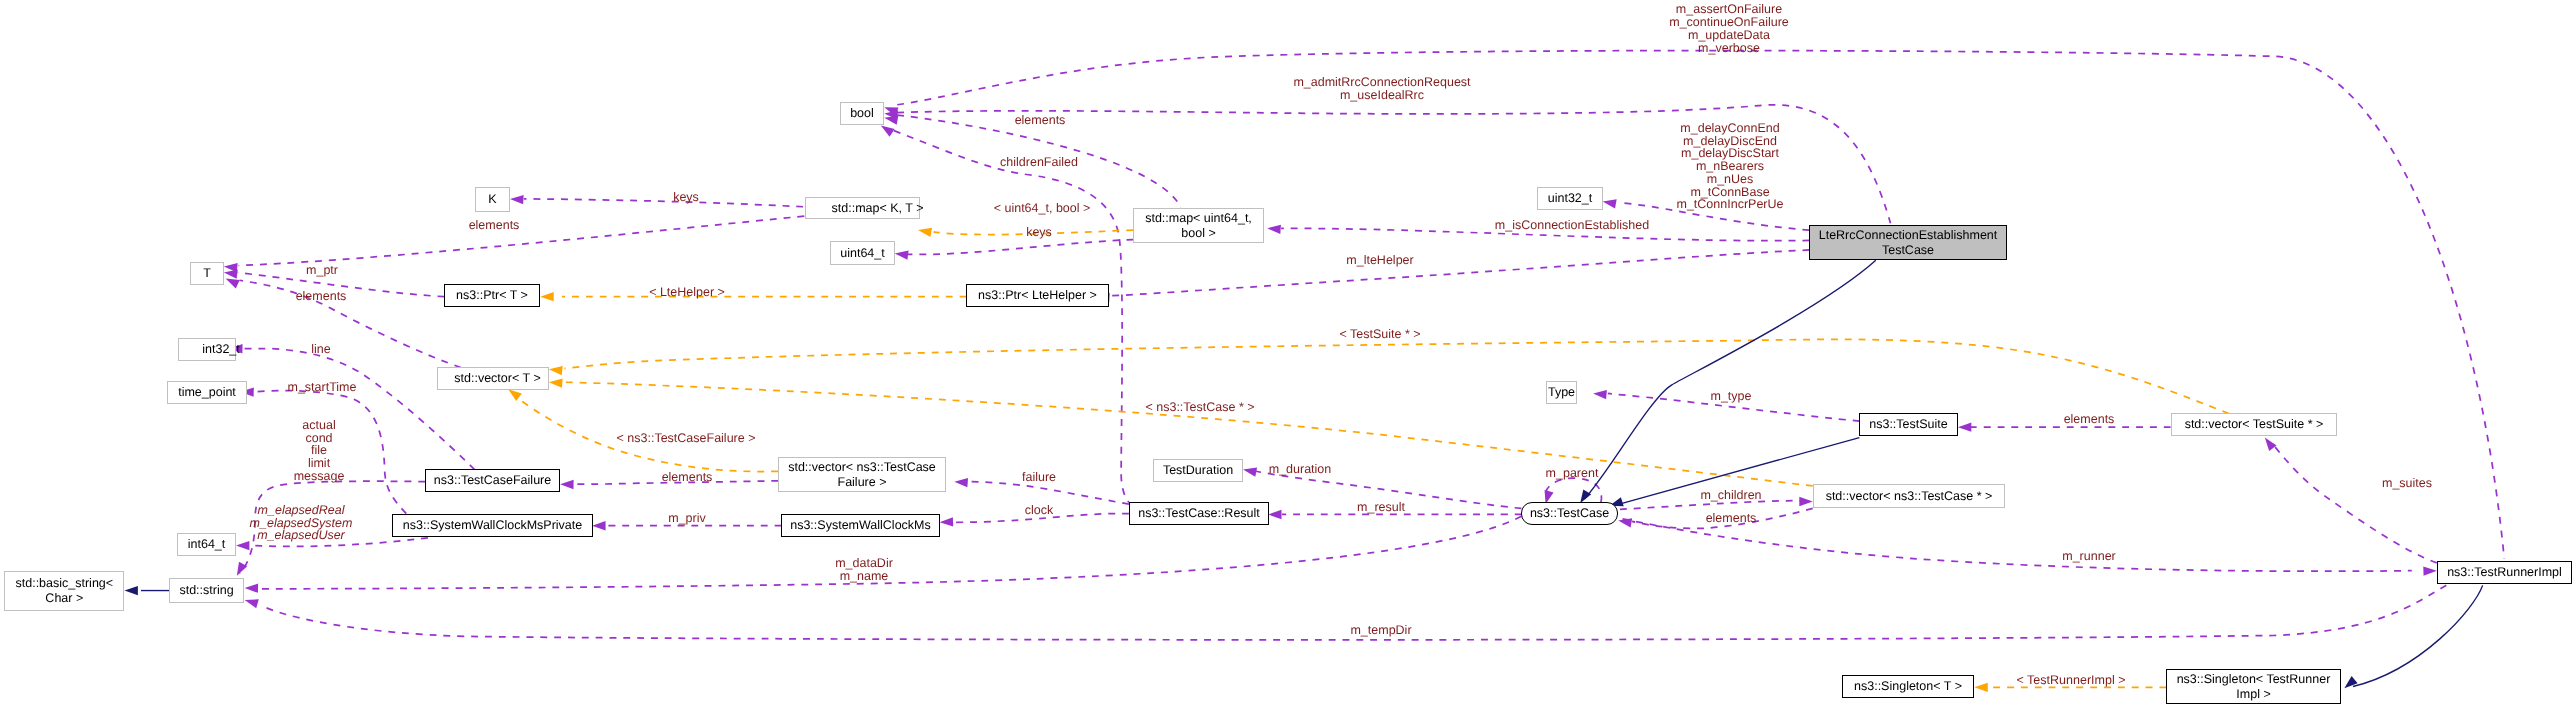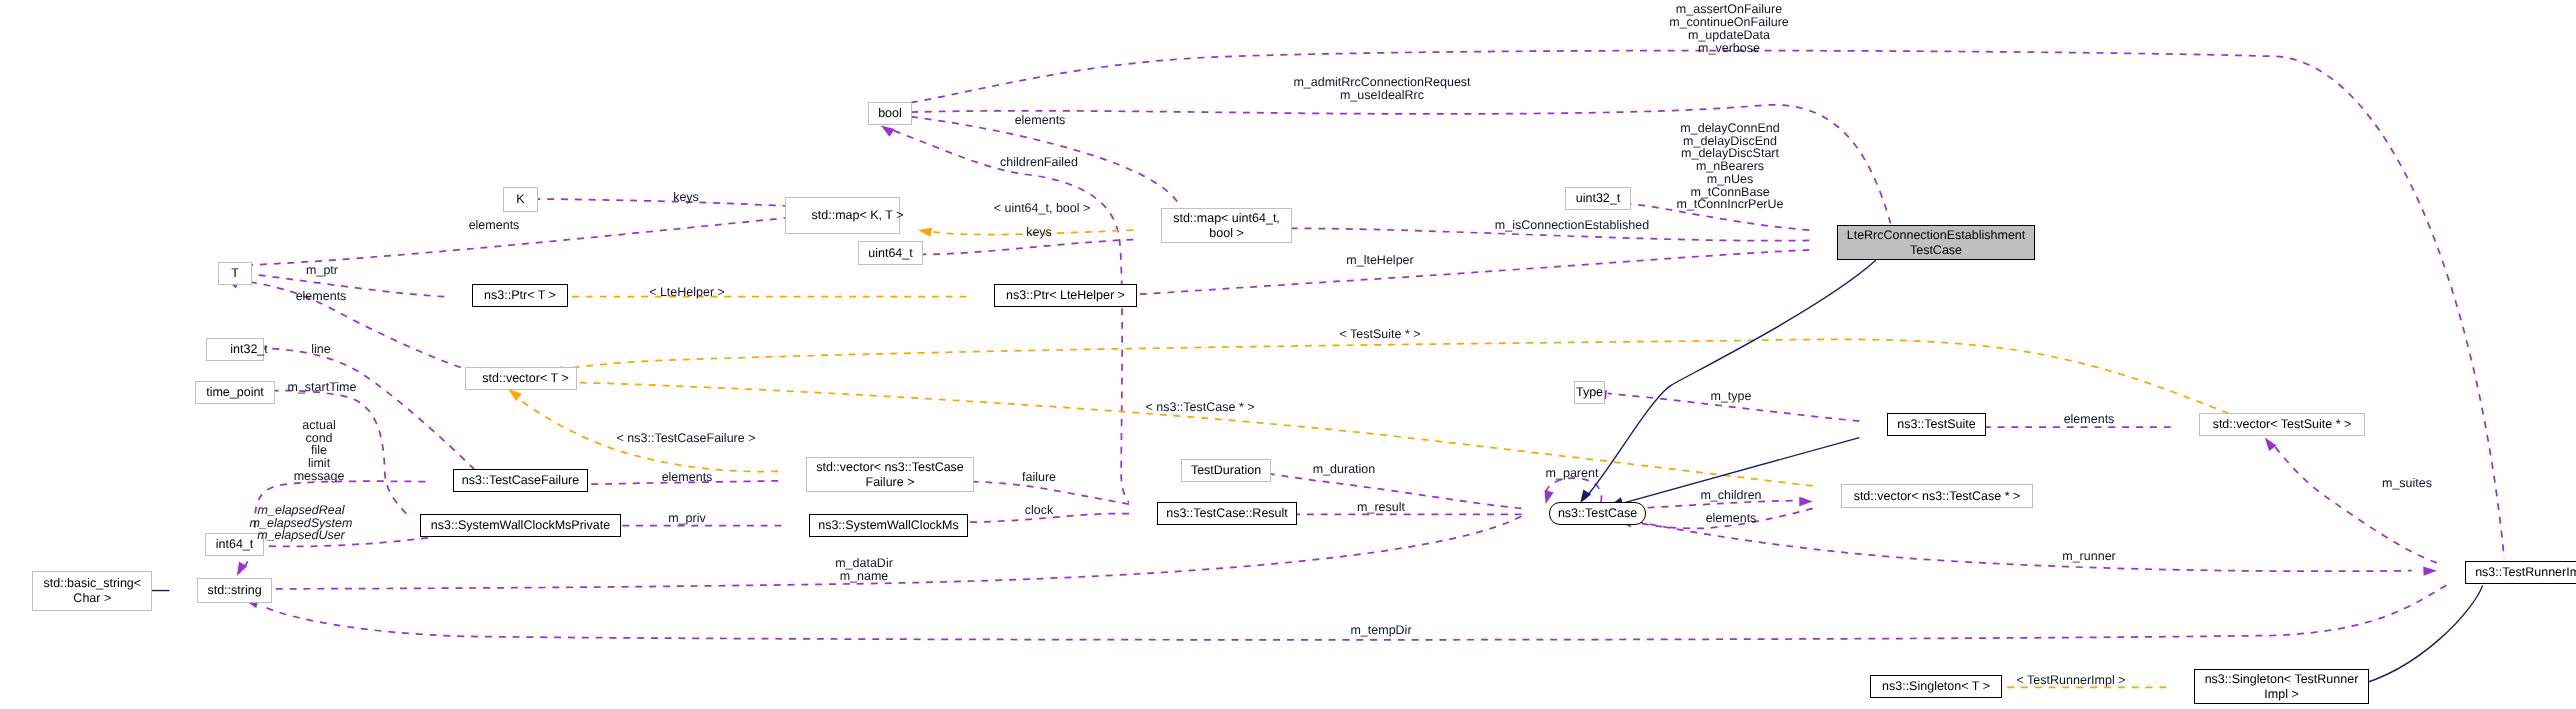--- a/index.html
+++ b/index.html
@@ -4,25 +4,25 @@
 <title>Collaboration diagram</title>
 <style>
   html,body{margin:0;padding:0;background:#ffffff;}
   *{-webkit-font-smoothing:antialiased;text-rendering:geometricPrecision;}
   .node span,.elabel{filter:opacity(1);}
   #page{position:relative;width:2576px;height:710px;background:#fff;overflow:hidden;
         font-family:"Liberation Sans","DejaVu Sans",sans-serif;-webkit-font-smoothing:antialiased;}
   #wires{position:absolute;left:0;top:0;}
   .node{position:absolute;box-sizing:border-box;background:#fff;
         display:flex;align-items:center;justify-content:center;
-        text-align:center;font-size:12.5px;color:#000;line-height:14.7px;white-space:pre;margin-left:28px;}
+        text-align:center;font-size:12.5px;color:#000;line-height:14.7px;white-space:pre;}
   .node.thin{border:1px solid #c0c0c0;}
   .node.thick{border:1.4px solid #000;}
   .node.root{border:1.4px solid #000;background:#bfbfbf;}
-  .elabel{position:absolute;font-size:12.5px;color:#0f172a;line-height:12.7px;
+  .elabel{position:absolute;font-size:12.5px;color:#7f1d1d;line-height:12.7px;
           text-align:center;white-space:pre;transform:translate(-50%,0);}
 </style>
 </head>
 <body>
 <div id="page">
   <svg id="wires" width="2576" height="710" viewBox="0 0 2980 821">
       <path d="M 1038,121 C 1110,111 1230,74 1400,66 C 1700,54 2400,58 2630,65 C 2760,69 2866,330 2897,646" fill="none" stroke="#9a32cd" stroke-width="2" stroke-dasharray="8,8"></path>
       <path d="M 1038,130 C 1160,126 1340,129 1520,131 C 1780,133 1940,130 2035,122 C 2125,113 2163,175 2187,258" fill="none" stroke="#9a32cd" stroke-width="2" stroke-dasharray="8,8"></path>
       <path d="M 1038,133 C 1110,141 1210,160 1280,185 C 1330,203 1358,222 1366,240" fill="none" stroke="#9a32cd" stroke-width="2" stroke-dasharray="8,8"></path>
       <path d="M 1034,151 C 1090,172 1140,196 1190,202 C 1243,209 1285,228 1294,270 C 1301,305 1297,490 1297,548 C 1297,563 1301,576 1306,581" fill="none" stroke="#9a32cd" stroke-width="2" stroke-dasharray="8,8"></path>
@@ -194,21 +194,21 @@
       <div class="node thin" style="left: 177px; top: 533px; width: 59px; height: 22.5px;"><span>int64_t</span></div>
       <div class="node thin" style="left: 178px; top: 338px; width: 58px; height: 22.5px; padding-left: 28px;"><span>int32_t</span></div>
       <div class="node thin" style="left: 167px; top: 381px; width: 80px; height: 22.5px;"><span>time_point</span></div>
       <div class="node thin" style="left: 190px; top: 262px; width: 34px; height: 22.5px;"><span>T</span></div>
       <div class="node thin" style="left: 475px; top: 187px; width: 35px; height: 25px;"><span>K</span></div>
       <div class="node thin" style="left: 840px; top: 102px; width: 44px; height: 22.5px;"><span>bool</span></div>
       <div class="node thin" style="left: 830px; top: 241px; width: 65px; height: 24px;"><span>uint64_t</span></div>
       <div class="node thin" style="left: 1537px; top: 187px; width: 66px; height: 22.5px;"><span>uint32_t</span></div>
       <div class="node thick" style="left: 444px; top: 284px; width: 96px; height: 23px;"><span>ns3::Ptr&lt; T &gt;</span></div>
       <div class="node thin" style="left: 437px; top: 367px; width: 112px; height: 22.5px; padding-left: 9px;"><span>std::vector&lt; T &gt;</span></div>
-      <div class="node thin" style="left: 757px; top: 197px; width: 115px; height: 37px; padding-left: 30px;"><span>std::map&lt; K, T &gt;</span></div>
+      <div class="node thin" style="left: 805px; top: 197px; width: 115px; height: 22px; padding-left: 30px;"><span>std::map&lt; K, T &gt;</span></div>
       <div class="node thin" style="left: 1133px; top: 208px; width: 131px; height: 35px;"><span>std::map&lt; uint64_t,
 bool &gt;</span></div>
       <div class="node thick" style="left: 966px; top: 284px; width: 143px; height: 23px;"><span>ns3::Ptr&lt; LteHelper &gt;</span></div>
       <div class="node thick" style="left: 425px; top: 469px; width: 135px; height: 23px;"><span>ns3::TestCaseFailure</span></div>
       <div class="node thick" style="left: 392px; top: 514px; width: 201px; height: 23px;"><span>ns3::SystemWallClockMsPrivate</span></div>
       <div class="node thin" style="left: 778px; top: 457px; width: 168px; height: 35px;"><span>std::vector&lt; ns3::TestCase
 Failure &gt;</span></div>
       <div class="node thick" style="left: 781px; top: 514px; width: 159px; height: 23px;"><span>ns3::SystemWallClockMs</span></div>
       <div class="node thin" style="left: 1153px; top: 459px; width: 90px; height: 22.5px;"><span>TestDuration</span></div>
       <div class="node thick" style="left: 1129px; top: 502px; width: 140px; height: 23px;"><span>ns3::TestCase::Result</span></div>
@@ -250,21 +250,21 @@
       <div class="elabel" style="left: 1039px; top: 226px;">keys</div>
       <div class="elabel" style="left: 1380px; top: 254px;">m_lteHelper</div>
       <div class="elabel" style="left: 1572px; top: 219px;">m_isConnectionEstablished</div>
       <div class="elabel" style="left: 1730px; top: 122px;">m_delayConnEnd
 m_delayDiscEnd
 m_delayDiscStart
 m_nBearers
 m_nUes
 m_tConnBase
 m_tConnIncrPerUe</div>
-      <div class="elabel" style="left: 1344px; top: 463px; text-align: right;">m_duration</div>
+      <div class="elabel" style="left: 1300px; top: 463px; text-align: right;">m_duration</div>
       <div class="elabel" style="left: 1381px; top: 501px;">m_result</div>
       <div class="elabel" style="left: 1039px; top: 504px;">clock</div>
       <div class="elabel" style="left: 1039px; top: 471px;">failure</div>
       <div class="elabel" style="left: 687px; top: 471px;">elements</div>
       <div class="elabel" style="left: 687px; top: 512px;">m_priv</div>
       <div class="elabel" style="left: 1731px; top: 390px;">m_type</div>
       <div class="elabel" style="left: 1572px; top: 467px;">m_parent</div>
       <div class="elabel" style="left: 1731px; top: 489px;">m_children</div>
       <div class="elabel" style="left: 1731px; top: 512px;">elements</div>
       <div class="elabel" style="left: 2089px; top: 413px;">elements</div>

